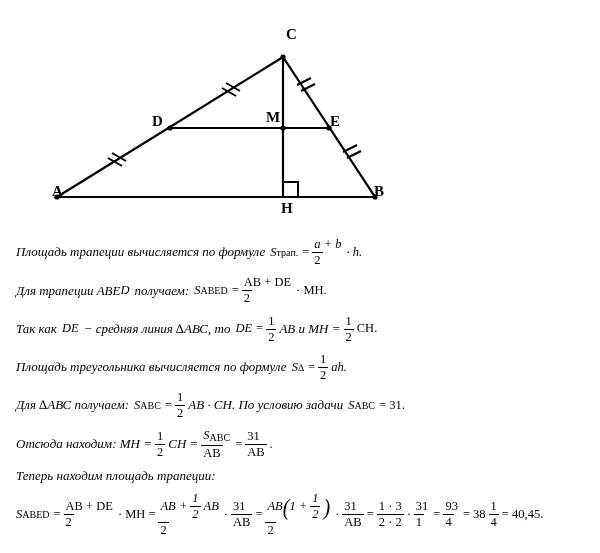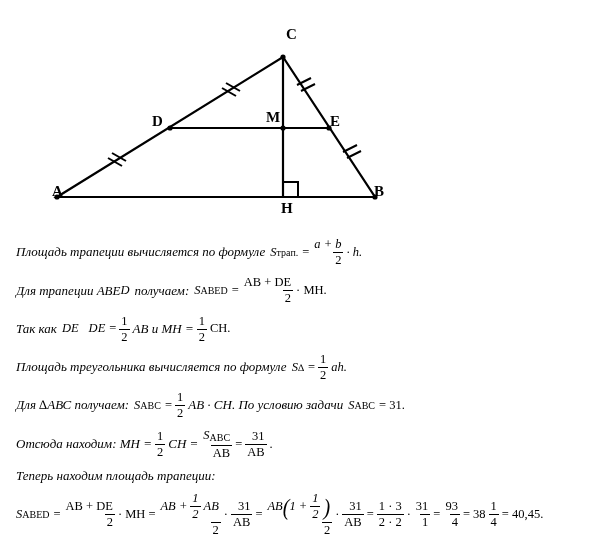--- a/index.html
+++ b/index.html
@@ -42,21 +42,21 @@
     align-items: center;
     flex-wrap: nowrap;
     margin-bottom: 9px;
     white-space: nowrap;
   }
   .txt { font-size: 13px; font-style: italic; }
   .it { font-style: italic; }
   .frac {
     display: inline-flex;
     flex-direction: column;
-    align-items: flex-end;
+    align-items: flex-start;
     justify-content: center;
     vertical-align: middle;
     margin: 0 3px;
     line-height: 1.05;
     font-size: 12.5px;
   }
   .frac .num {
     padding: 0 2px 1px 2px;
   }
   .frac .den {
@@ -160,20 +160,21 @@
       <span class="den">2</span>
     </span>
     <span>· МН.</span>
   </div>
 
   <div class="line">
     <span class="txt">Так как</span>
     <span class="gap"></span>
     <span class="it">DE</span>
     <span class="gap"></span>
+    <span class="txt">− средняя линия ∆АВС, то</span>
     <span class="gap"></span>
     <span class="it">DE</span>
     <span class="eqspace"></span>
     <span>=</span>
     <span class="frac">
       <span class="num">1</span>
       <span class="den">2</span>
     </span>
     <span class="txt">АВ и МН =</span>
     <span class="frac">

